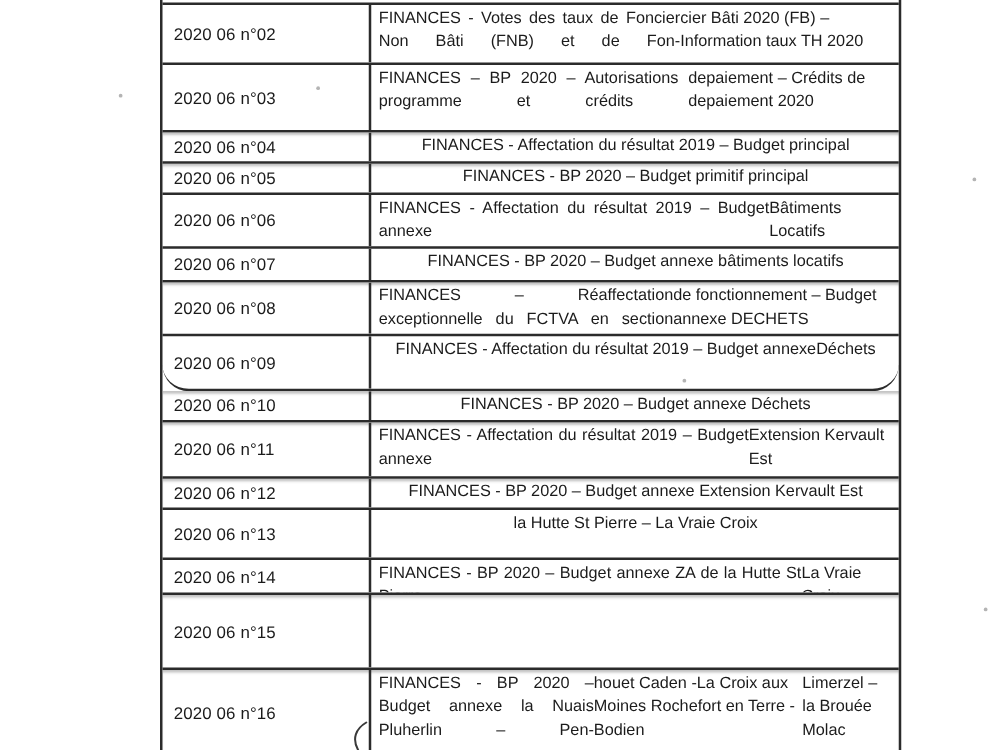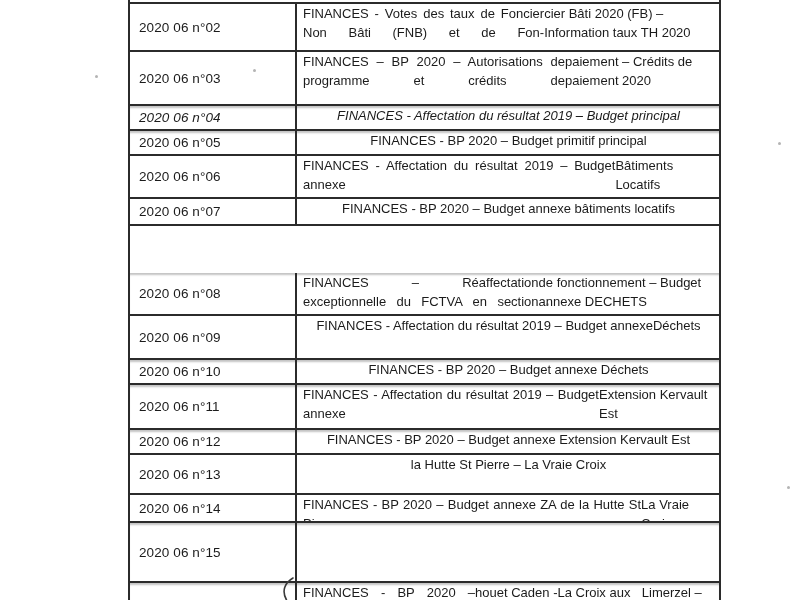--- a/index.html
+++ b/index.html
@@ -97,21 +97,21 @@
   </div>
       <div class="row" style="height: 54px;">
     <div class="cell-id">
       <span>2020 06 n°03</span>
     </div>
     <div class="cell-desc">
           <div class="line j">FINANCES – BP 2020 – Autorisations de programme et crédits de</div>
           <div class="line">paiement – Crédits de paiement 2020</div>
         </div>
   </div>
-      <div class="row fuzz" style="height: 25px; font-style: italic;">
+      <div class="row fuzz" style="height: 25px;">
     <div class="cell-id">
       <span>2020 06 n°04</span>
     </div>
     <div class="cell-desc">
           <div class="line">FINANCES - Affectation du résultat 2019 – Budget principal</div>
         </div>
   </div>
       <div class="row fuzz" style="height: 25px;">
     <div class="cell-id">
       <span>2020 06 n°05</span>
@@ -130,30 +130,30 @@
         </div>
   </div>
       <div class="row" style="height: 27px; text-align: center;">
     <div class="cell-id">
       <span>2020 06 n°07</span>
     </div>
     <div class="cell-desc">
           <div class="line">FINANCES - BP 2020 – Budget annexe bâtiments locatifs</div>
         </div>
   </div>
-      <div class="row fuzz" style="height: 43px; margin-top: 47px;">
+      <div class="row fuzz" style="height: 43px;">
     <div class="cell-id">
       <span>2020 06 n°08</span>
     </div>
     <div class="cell-desc">
           <div class="line j">FINANCES – Réaffectation exceptionnelle du FCTVA en section</div>
           <div class="line">de fonctionnement – Budget annexe DECHETS</div>
         </div>
   </div>
-      <div class="row" style="height: 44px;">
+      <div class="row" style="height: 44px; border-radius: 21px;">
     <div class="cell-id">
       <span>2020 06 n°09</span>
     </div>
     <div class="cell-desc">
           <div class="line j">FINANCES - Affectation du résultat 2019 – Budget annexe</div>
           <div class="line">Déchets</div>
         </div>
   </div>
       <div class="row fuzz" style="height: 25px;">
     <div class="cell-id">

